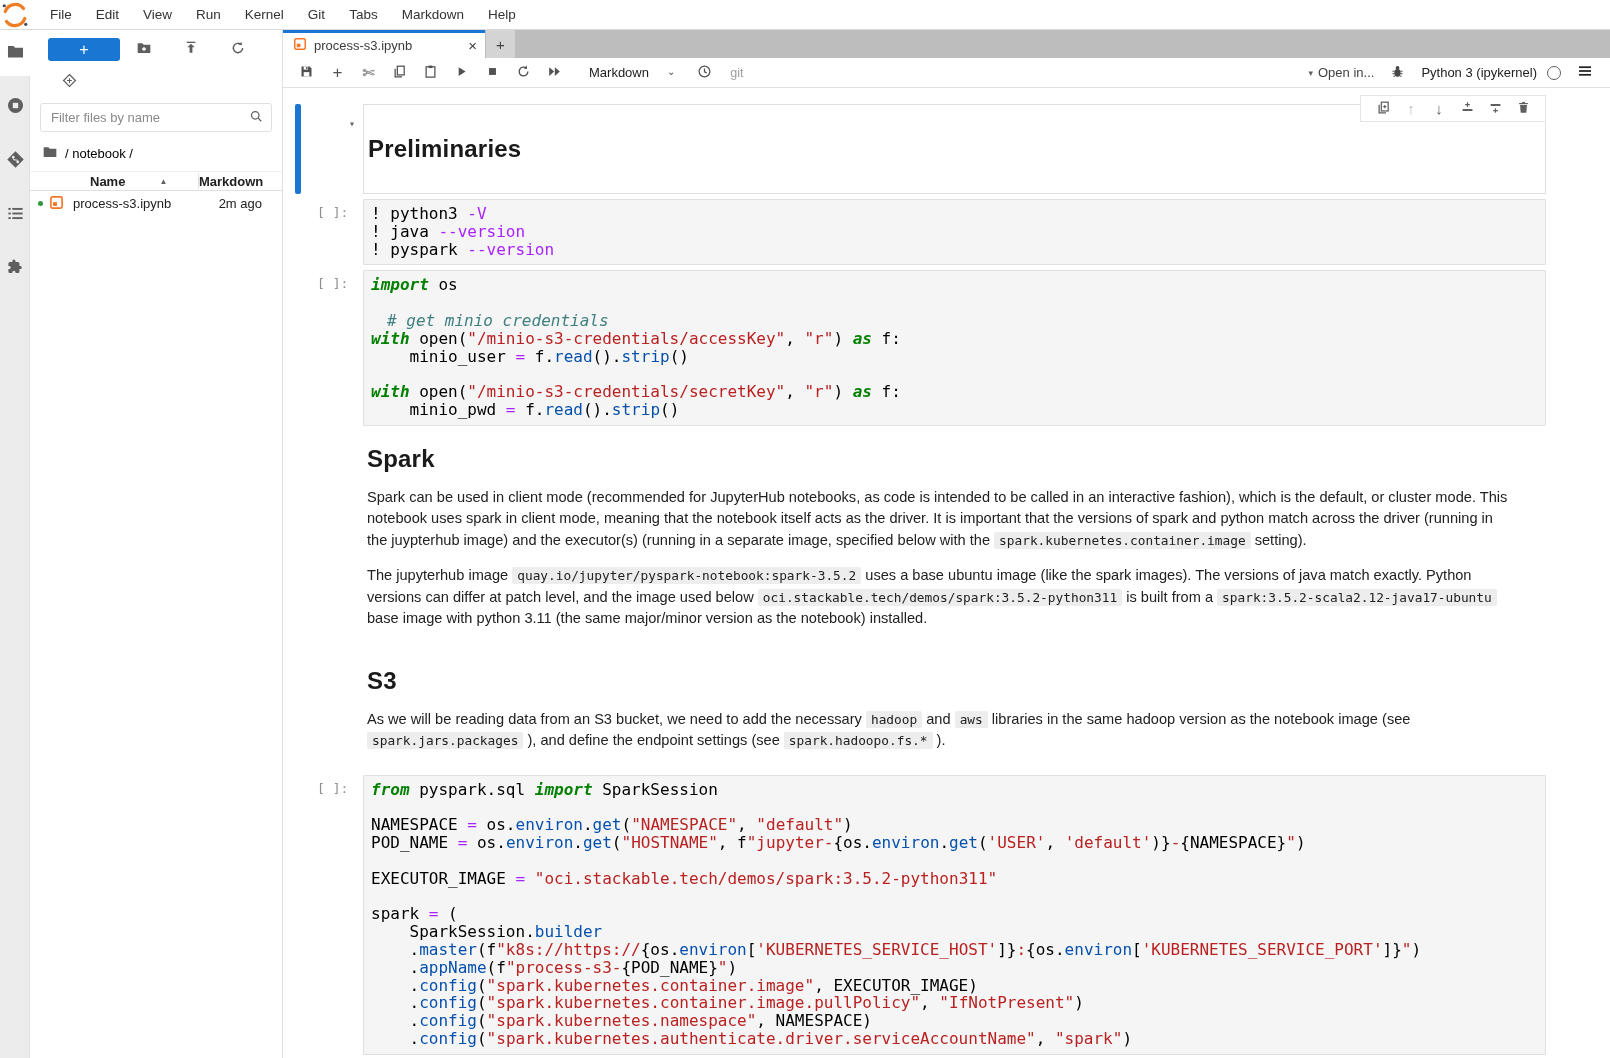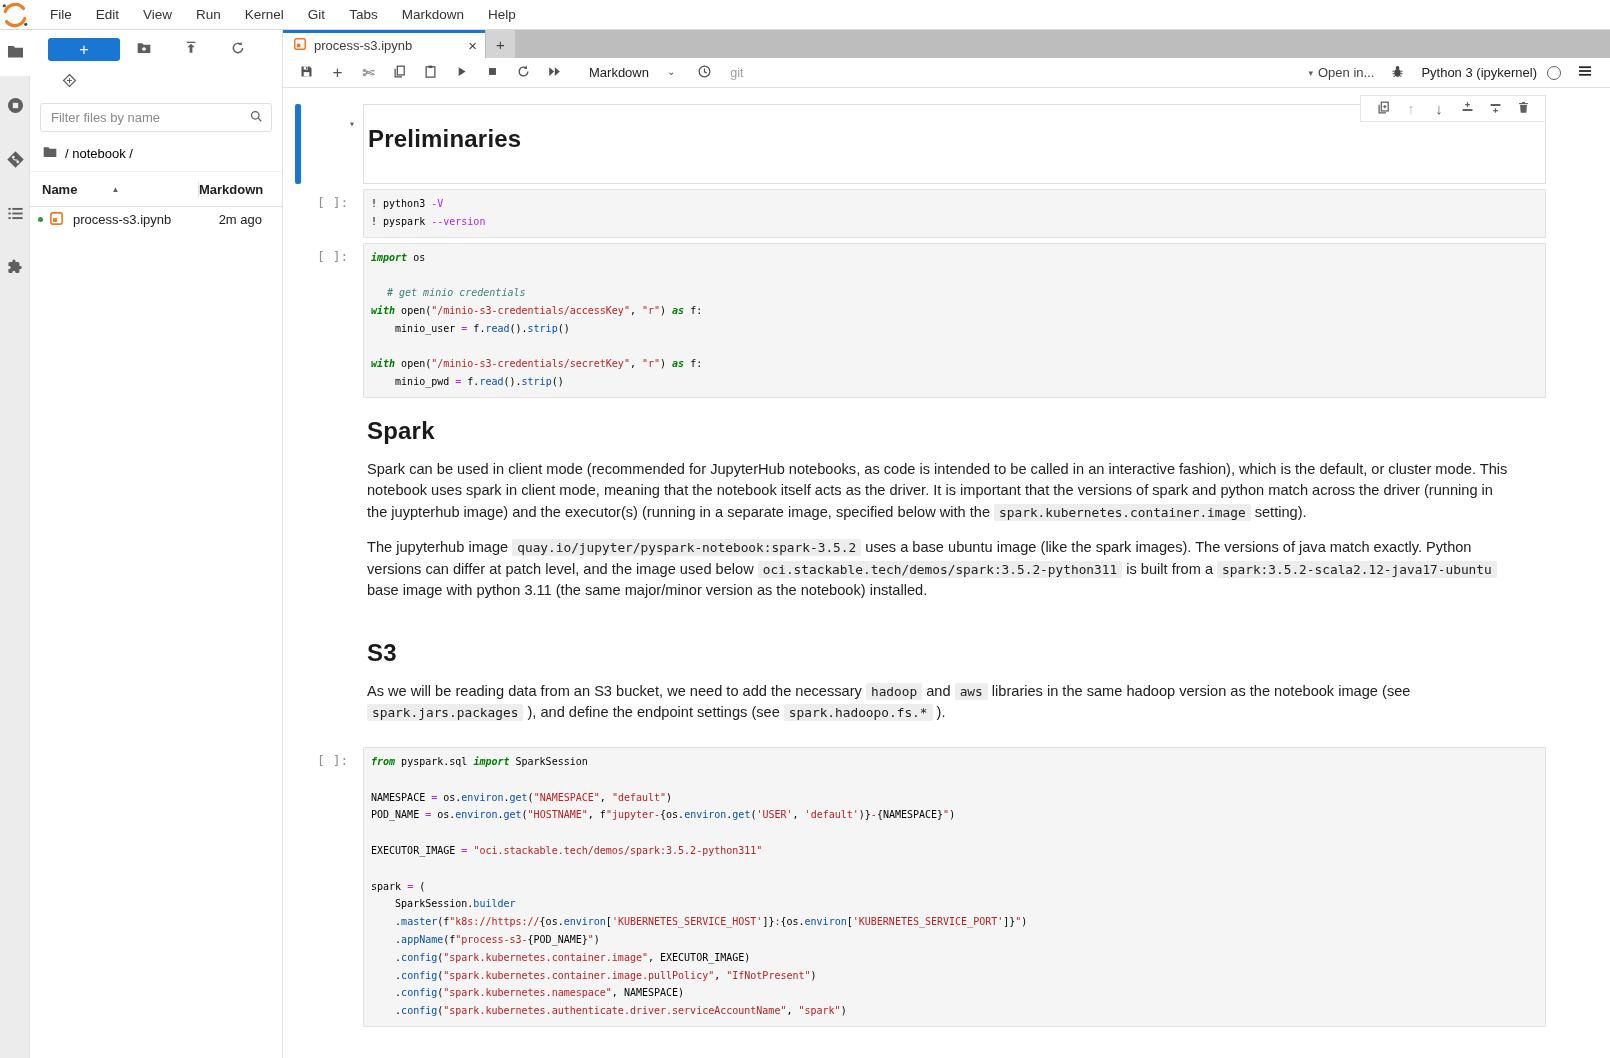--- a/index.html
+++ b/index.html
@@ -31,21 +31,21 @@
   .fb-tool svg { width:16px; height:16px; }
   .fb-row2 { padding:6px 10px 4px 32px; }
   .fb-row2 svg { width:15px; height:15px; }
   .filter-wrap { margin:8px 10px 6px 10px; position:relative; }
   .filter-input { width:100%; height:29px; border:1px solid #e0e0e0; border-radius:3px; padding:0 30px 0 10px; font-size:13px; font-family:"Liberation Sans",sans-serif; color:#212121; background:#fff; }
   .filter-input::placeholder { color:#8a8a8a; }
   .filter-search { position:absolute; right:8px; top:6px; }
   .filter-search svg { width:15px; height:15px; }
   .breadcrumb { display:flex; align-items:center; gap:7px; padding:6px 10px 8px 12px; color:#000000; }
   .breadcrumb svg { width:16px; height:16px; }
-  .listing-header { display:flex; align-items:center; height:36px; border-bottom:1px solid #e0e0e0; border-top:1px solid #f0f0f0; font-weight:bold; }
+  .listing-header { display:flex; align-items:center; height:20px; border-bottom:1px solid #e0e0e0; border-top:1px solid #f0f0f0; font-weight:bold;padding-left:48px; }
   .col-name { flex:1; padding-left:12px; display:flex; align-items:center; gap:34px; }
   .sort-icon { font-size:8px; color:#616161; }
   .col-modified { width:84px; border-left:1px solid #e0e0e0; text-align:right; padding-right:20px; }
   .file-row { display:flex; align-items:center; height:25px; }
   .file-dot { width:5px; height:5px; border-radius:50%; background:#2e9940; margin-left:8px; }
   .file-row svg { width:15px; height:15px; margin-left:6px; }
   .file-name { flex:1; padding-left:9px; }
   .file-modified { width:84px; text-align:right; padding-right:20px; }
 
   
@@ -73,25 +73,25 @@
 
   
   .nb-content { flex:1; background:#fff; position:relative; overflow:hidden; padding:11px 64px 0 12px; }
   .cell { display:flex; margin:5px 0; position:relative; }
   .collapser { width:6px; border-radius:2px; background:transparent; flex:0 0 6px; }
   .cell.selected .collapser { background:#1976d2; }
   .prompt { width:62px; flex:0 0 62px; font-family:"DejaVu Sans Mono",monospace; font-size:13px; color:#8f8f8f; padding:6px 0 0 16px; position:relative; }
   .md-arrow { position:absolute; right:8px; top:14px; font-size:10px; color:#616161; }
   .cell-main { flex:1; min-width:0; }
   .cell-main.code { background:#f5f5f5; border:1px solid #e0e0e0; border-radius:1px; }
-  .code-pre { font-family:"DejaVu Sans Mono",monospace; font-size:10px; line-height:17.8px; padding:5px 8px 6px 7px; white-space:pre; color:#000; }
+  .code-pre { font-family:"DejaVu Sans Mono",monospace; font-size:16px; line-height:17.8px; padding:5px 8px 6px 7px; white-space:pre; color:#000; }
   .cell-main.md { padding:2px 30px 4px 4px; }
   .cell.selected .cell-main.md { border:1px solid #e0e0e0; background:#fff; padding:12px 30px 16px 4px; }
   .md-heading { font-size:24px; font-weight:600; color:#1a1a1a; margin:12px 0 14px 0; letter-spacing:0.2px; }
-  .cell.selected .md-heading { margin-top:8px; }
+  .cell.selected .md-heading { margin-top:18px; }
   .md-p { font-size:14.6px; line-height:21.5px; color:#212121; margin:6px 0 14px 0; }
   .ic { font-family:"DejaVu Sans Mono",monospace; font-size:12.8px; background:#ededed; padding:1px 5px; border-radius:2px; }
 
   .tk-kw { color:#008000; font-weight:bold;font-style:italic; }
   .tk-str { color:#ba2121; }
   .tk-com { color:#408080; font-style:italic;margin-left:16px; }
   .tk-op { color:#aa22ff; }
   .tk-prop { color:#0550ae; }
 
   
@@ -372,21 +372,21 @@
               <span class="md-arrow">▾</span>
             </div>
             <div class="cell-main md">
               <div class="md-heading">Preliminaries</div>
             </div>
           </div>
           <div class="cell">
             <div class="collapser"></div>
             <div class="prompt">[ ]:</div>
             <div class="cell-main code">
-              <pre class="code-pre"><div class="code-line"><span>! python3 </span><span class="tk-op">-V</span></div><div class="code-line"><span>! pyspark </span><span class="tk-op">--version</span></div></pre>
+              <pre class="code-pre"><div class="code-line"><span>! python3 </span><span class="tk-op">-V</span></div><div class="code-line"><span>! java </span><span class="tk-op">--version</span></div><div class="code-line"><span>! pyspark </span><span class="tk-op">--version</span></div></pre>
             </div>
           </div>
           <div class="cell">
             <div class="collapser"></div>
             <div class="prompt">[ ]:</div>
             <div class="cell-main code">
               <pre class="code-pre"><div class="code-line"><span class="tk-kw">import</span><span> os</span></div><div class="code-line">&nbsp;</div><div class="code-line"><span class="tk-com"># get minio credentials</span></div><div class="code-line"><span class="tk-kw">with</span><span> open(</span><span class="tk-str">"/minio-s3-credentials/accessKey"</span><span>, </span><span class="tk-str">"r"</span><span>) </span><span class="tk-kw">as</span><span> f:</span></div><div class="code-line"><span>    minio_user </span><span class="tk-op">=</span><span> f.</span><span class="tk-prop">read</span><span>().</span><span class="tk-prop">strip</span><span>()</span></div><div class="code-line">&nbsp;</div><div class="code-line"><span class="tk-kw">with</span><span> open(</span><span class="tk-str">"/minio-s3-credentials/secretKey"</span><span>, </span><span class="tk-str">"r"</span><span>) </span><span class="tk-kw">as</span><span> f:</span></div><div class="code-line"><span>    minio_pwd </span><span class="tk-op">=</span><span> f.</span><span class="tk-prop">read</span><span>().</span><span class="tk-prop">strip</span><span>()</span></div></pre>
             </div>
           </div>
           <div class="cell">

